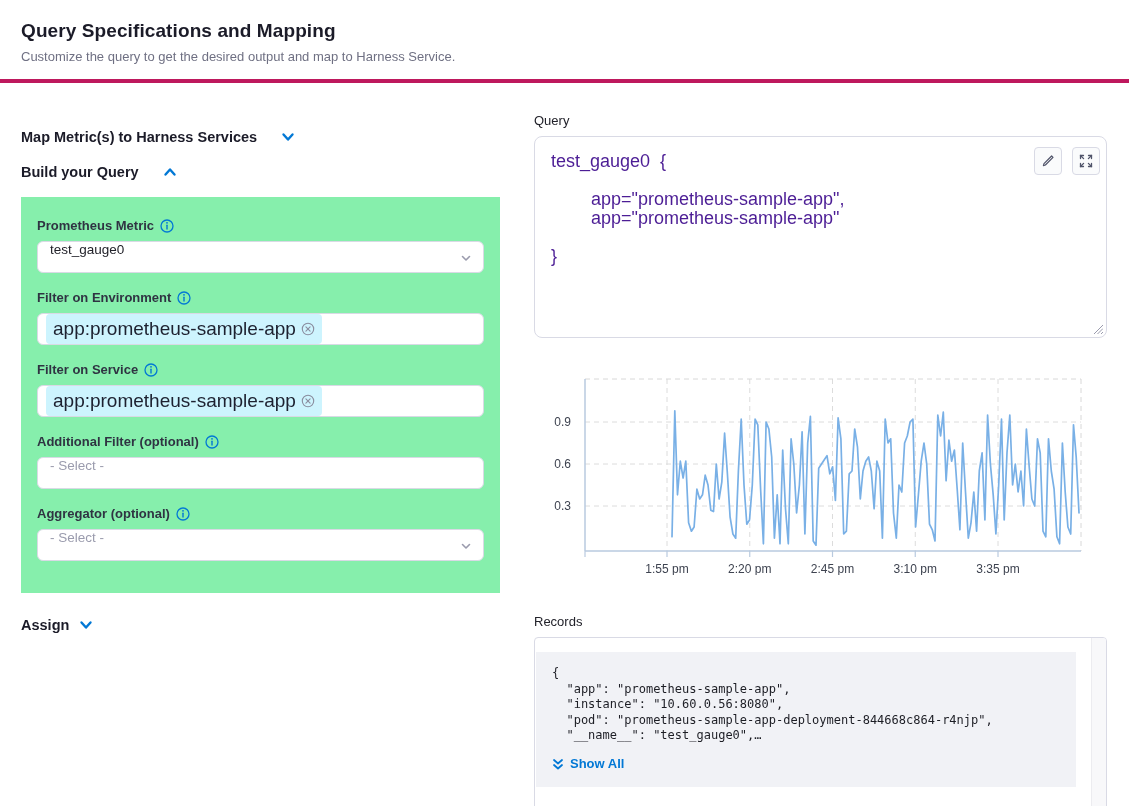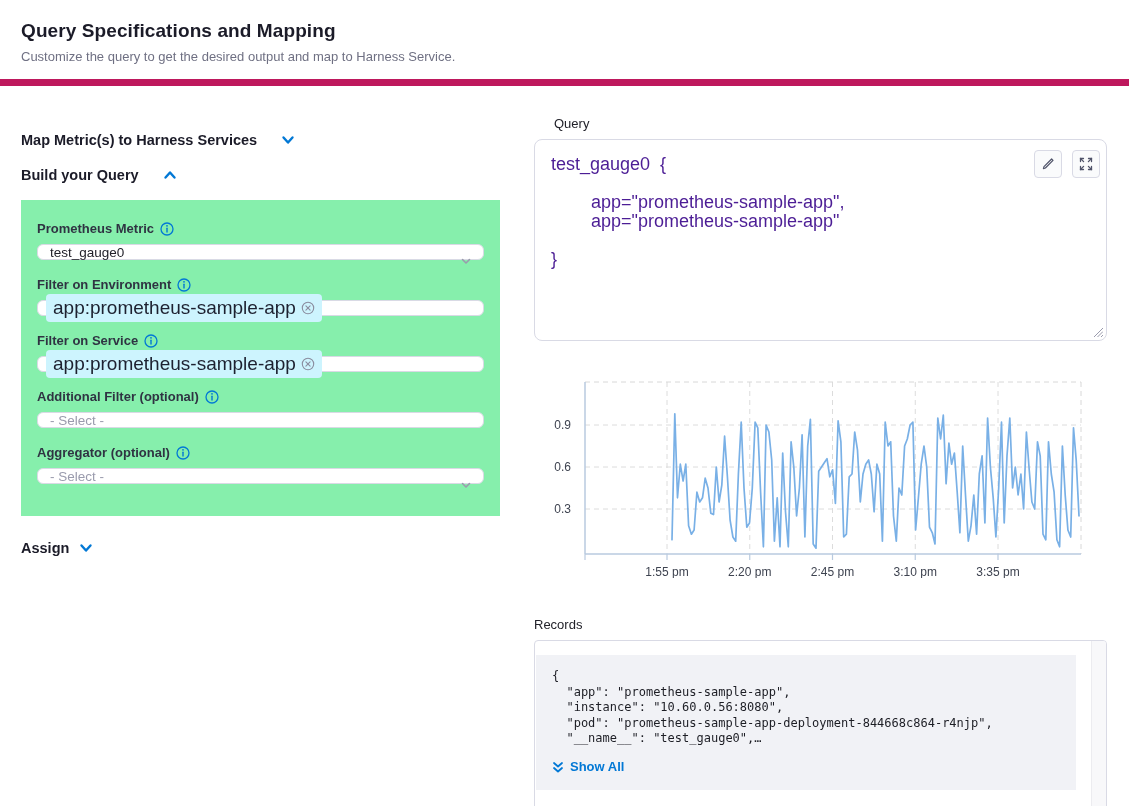--- a/index.html
+++ b/index.html
@@ -1,20 +1,20 @@
 <!DOCTYPE html>
 <html><head>
 <meta charset="utf-8">
 <style>
   * { box-sizing: border-box; margin: 0; padding: 0; }
   html, body { width: 1129px; height: 806px; overflow: hidden; background: #fff;
     font-family: "Liberation Sans", sans-serif; color: #22222a; }
 
   
-  .page-header { padding: 20px 21px 15px; border-bottom: 7px solid #be185d; }
+  .page-header { padding: 20px 21px 15px; border-bottom: 4px solid #be185d; }
   .page-title { font-size: 19px; font-weight: 700; color: #1b1b28; letter-spacing: .1px; }
   .page-subtitle { margin-top: 7px; font-size: 13px; color: #6f7083; }
 
   
   .main { display: flex; padding: 0 0 0 21px; }
   .left-col { width: 479px; flex: none; }
   .right-col { width: 573px; flex: none; margin-left: 34px; }
 
   
   .section-header { display: flex; align-items: center; gap: 24px; cursor: pointer; }
@@ -23,35 +23,35 @@
   .section-header .sec-label { font-size: 14.5px; font-weight: 700; color: #1b1b28; }
   .chev { width: 14px; height: 14px; }
 
   
   .form-panel { margin-top: 17px; background: #86efac; padding: 21px 16px 32px; }
   .field { margin-bottom: 17px; }
   .field:last-child { margin-bottom: 0; }
   .field-label-row { display: flex; align-items: center; gap: 6px; margin-bottom: 8px; }
   .field-label { font-size: 13px; font-weight: 600; color: #2f3342; }
   .info-icon { width: 14px; height: 14px; display: inline-block; }
-  .input-box { position: relative; display: flex; align-items: center; height: 16px;
+  .input-box { position: relative; display: flex; height: 32px;
     background: #fff; border: 1px solid #d9dae5; border-radius: 6px; padding: 0 12px;
     font-size: 13.5px; color: #22222a; cursor: pointer; }
   .input-box .placeholder { color: #9a9bad; }
   .select-chevron { position: absolute; right: 10px; top: 9px; width: 14px; height: 14px; }
   .tag { display: inline-flex; align-items: center; gap: 5px; background: #cdf4fe;
     border-radius: 4px; padding: 3px 7px; margin-left: -4px; font-size: 19px; color: #1d2130; }
   .tag svg { width: 14px; height: 14px; }
 
   .assign-header { display: flex; align-items: center; gap: 10px; margin-top: 24px; cursor: pointer; }
   .assign-header .sec-label { font-size: 14.5px; font-weight: 700; color: #1b1b28; }
 
   
   .block-label { font-size: 13px; color: #22222a; }
-  .query-label { margin-top: 30px; margin-left: 20px; }
+  .query-label { margin-top: 30px; }
   .query-box { position: relative; margin-top: 8px; height: 202px; border: 1px solid #d9dae5;
     border-radius: 8px; background: #fff; }
   .query-code { padding: 15px 16px; font-family: "Liberation Sans", sans-serif;
     font-size: 18px; line-height: 19px; color: #4c1d95; white-space: pre; }
   .query-actions { position: absolute; top: 10px; right: 6px; display: flex; gap: 10px; }
   .icon-btn { width: 28px; height: 28px; border: 1px solid #d9dae5; border-radius: 4px;
     background: #fafbfc; display: flex; align-items: center; justify-content: center; cursor: pointer; }
   .icon-btn svg { width: 14px; height: 14px; }
   .resize-handle { position: absolute; right: 3px; bottom: 3px; width: 10px; height: 10px; cursor: nwse-resize; }
 

